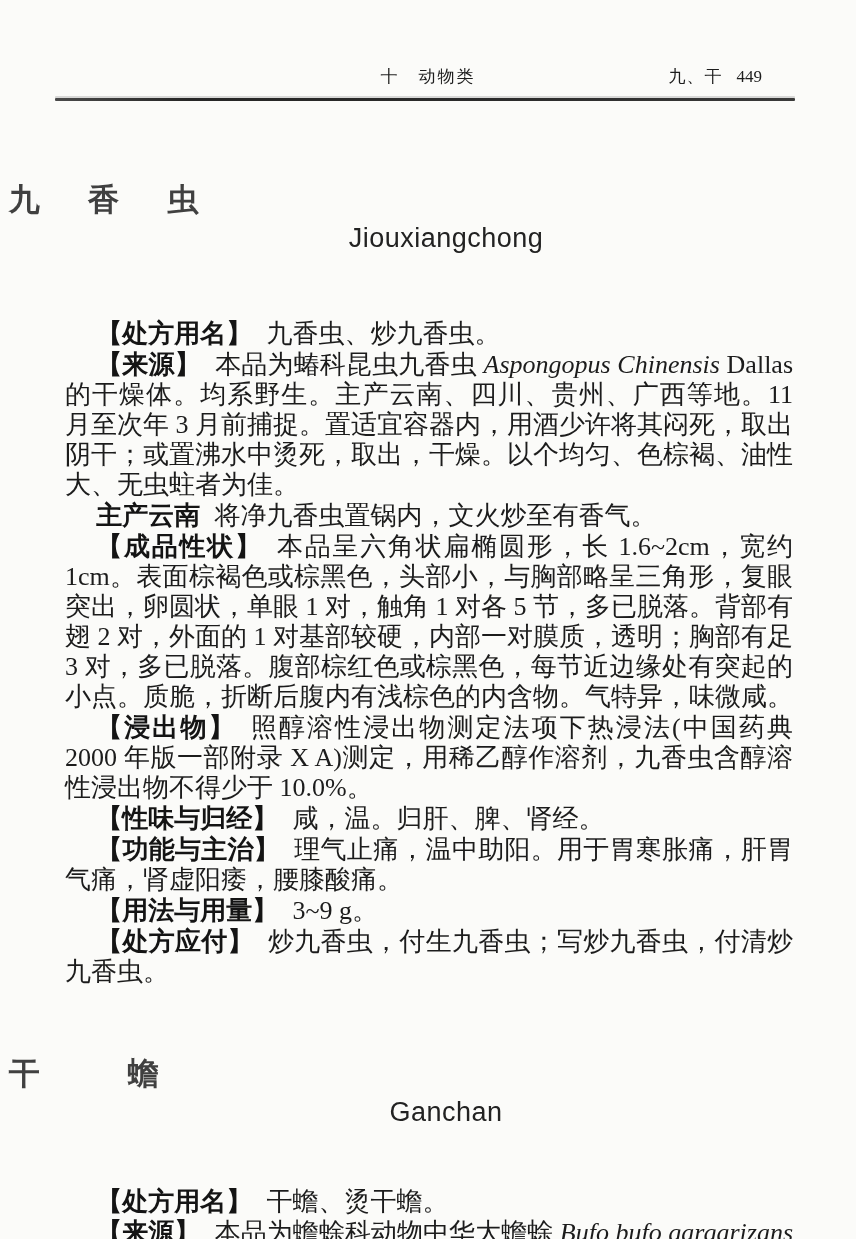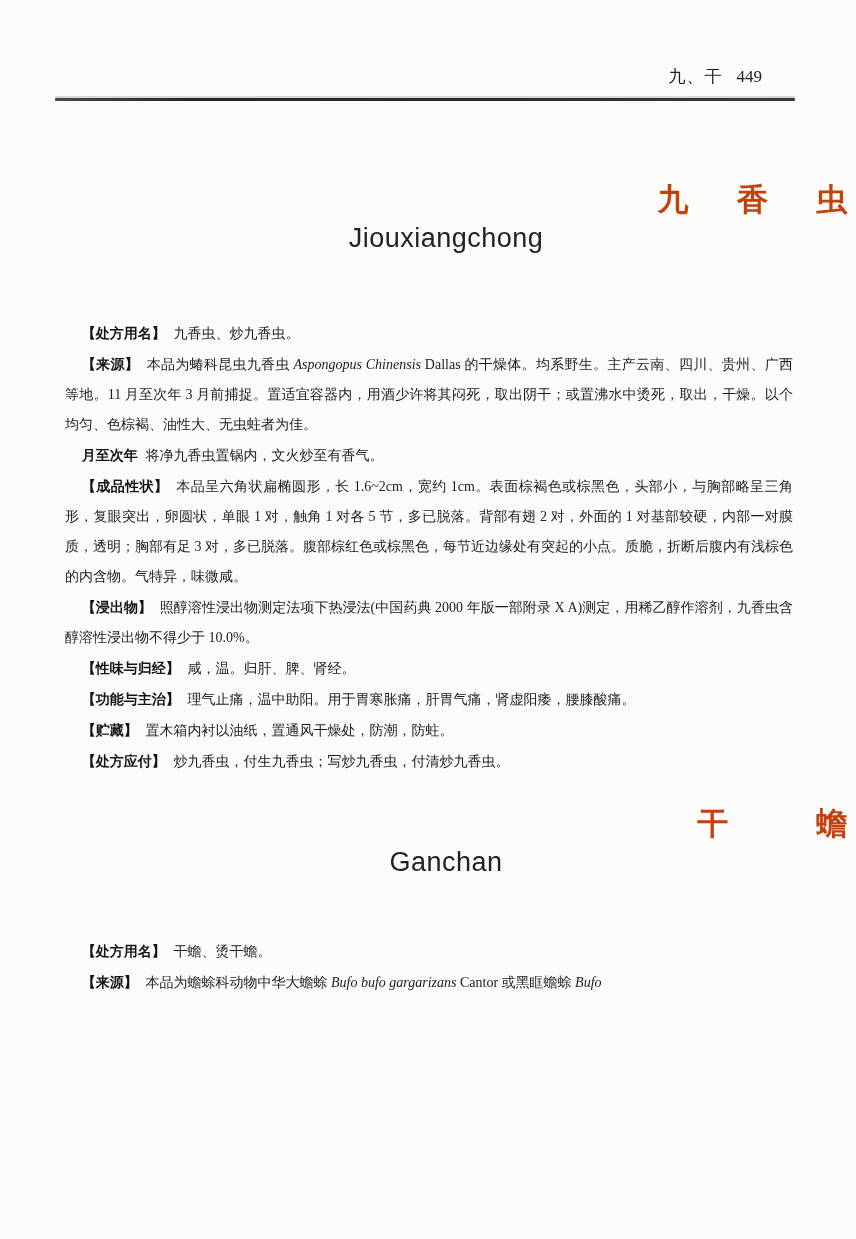--- a/index.html
+++ b/index.html
@@ -47,46 +47,46 @@
   .head-rule {
     margin: 10px 61px 0 55px;
     height: 3px;
     background: linear-gradient(90deg, #4a4a4a, #262626 18%, #2b2b2b 60%, #3a3a3a);
     box-shadow: 0 -2px 0 rgba(60,60,60,0.18);
     border-radius: 1px;
   }
   
   .mono-title {
     margin: 80px 0 0 0;
-    text-align: right;
+    text-align: left;
     font-size: 31px;
     line-height: 37px;
     font-weight: 600;
     letter-spacing: 0.28em;
     padding-left: 0.28em;
-    color: #c2410c;
+    color: #404040;
     font-family: Liberation Serif, serif;
   }
-  .mono-title.second { margin-top: 28px; }
+  .mono-title.second { margin-top: 68px; }
   .mono-pinyin {
     margin-top: 4px;
     text-align: center;
     font-family: "Liberation Sans", "DejaVu Sans", sans-serif;
     font-weight: 400;
     font-size: 27px;
     line-height: 32px;
     letter-spacing: 0.5px;
     color: #222;
     padding-left: 36px;
   }
   
   .content {
     margin-top: 64px;
     padding: 0 63px 0 65px;
-    font-size: 14px;
+    font-size: 26px;
     line-height: 30px;
     text-align: justify;
     color: #1c1c1c;
   }
   .content.second { margin-top: 58px; }
   .content p.para {
     margin: 0;
     text-indent: 1.2em;
   }
   .lbl {
@@ -102,47 +102,48 @@
     color: #141414;
   }
   .latin { font-style: italic; }
 </style>
 </head>
 <body>
 
 <div class="page">
 
   <div class="running-head">
+    <span class="section-title">十　动物类</span>
     <span class="page-ref"><span>九、干</span><span class="page-number">449</span></span>
   </div>
   <div class="head-rule"></div>
 
   <div>
     <h1 class="mono-title">九　香　虫</h1>
     <div class="mono-pinyin">Jiouxiangchong</div>
 
     <div class="content">
       <p class="para"><span class="lbl">【处方用名】</span><span>九香虫、炒九香虫。</span></p>
 
       <p class="para"><span class="lbl">【来源】</span><span>本品为蝽科昆虫九香虫 </span><span class="latin">Aspongopus Chinensis</span><span> Dallas 的干燥体。均系野生。主产云南、四川、贵州、广西等地。11 月至次年 3 月前捕捉。置适宜容器内，用酒少许将其闷死，取出阴干；或置沸水中烫死，取出，干燥。以个均匀、色棕褐、油性大、无虫蛀者为佳。</span></p>
 
 
-      <p class="para"><span class="sub">月至次年</span><span>将净九香虫置锅内，文火炒至有香气。</span></p>
+      <p class="para"><span class="sub">主产云南</span><span>将净九香虫置锅内，文火炒至有香气。</span></p>
 
       <p class="para"><span class="lbl">【成品性状】</span><span>本品呈六角状扁椭圆形，长 1.6~2cm，宽约 1cm。表面棕褐色或棕黑色，头部小，与胸部略呈三角形，复眼突出，卵圆状，单眼 1 对，触角 1 对各 5 节，多已脱落。背部有翅 2 对，外面的 1 对基部较硬，内部一对膜质，透明；胸部有足 3 对，多已脱落。腹部棕红色或棕黑色，每节近边缘处有突起的小点。质脆，折断后腹内有浅棕色的内含物。气特异，味微咸。</span></p>
 
 
       <p class="para"><span class="lbl">【浸出物】</span><span>照醇溶性浸出物测定法项下热浸法(中国药典 2000 年版一部附录 X A)测定，用稀乙醇作溶剂，九香虫含醇溶性浸出物不得少于 10.0%。</span></p>
 
       <p class="para"><span class="lbl">【性味与归经】</span><span>咸，温。归肝、脾、肾经。</span></p>
 
       <p class="para"><span class="lbl">【功能与主治】</span><span>理气止痛，温中助阳。用于胃寒胀痛，肝胃气痛，肾虚阳痿，腰膝酸痛。</span></p>
 
+      <p class="para"><span class="lbl">【用法与用量】</span><span>3~9 g。</span></p>
 
-      <p class="para"><span class="lbl">【贮藏】</span><span>置木箱内衬以油纸，置通风干燥处，防潮，防蛀。</span></p>
 
       <p class="para"><span class="lbl">【处方应付】</span><span>炒九香虫，付生九香虫；写炒九香虫，付清炒九香虫。</span></p>
     </div>
   </div>
 
   <div>
     <h1 class="mono-title second">干　　蟾</h1>
     <div class="mono-pinyin">Ganchan</div>
 
     <div class="content second">

